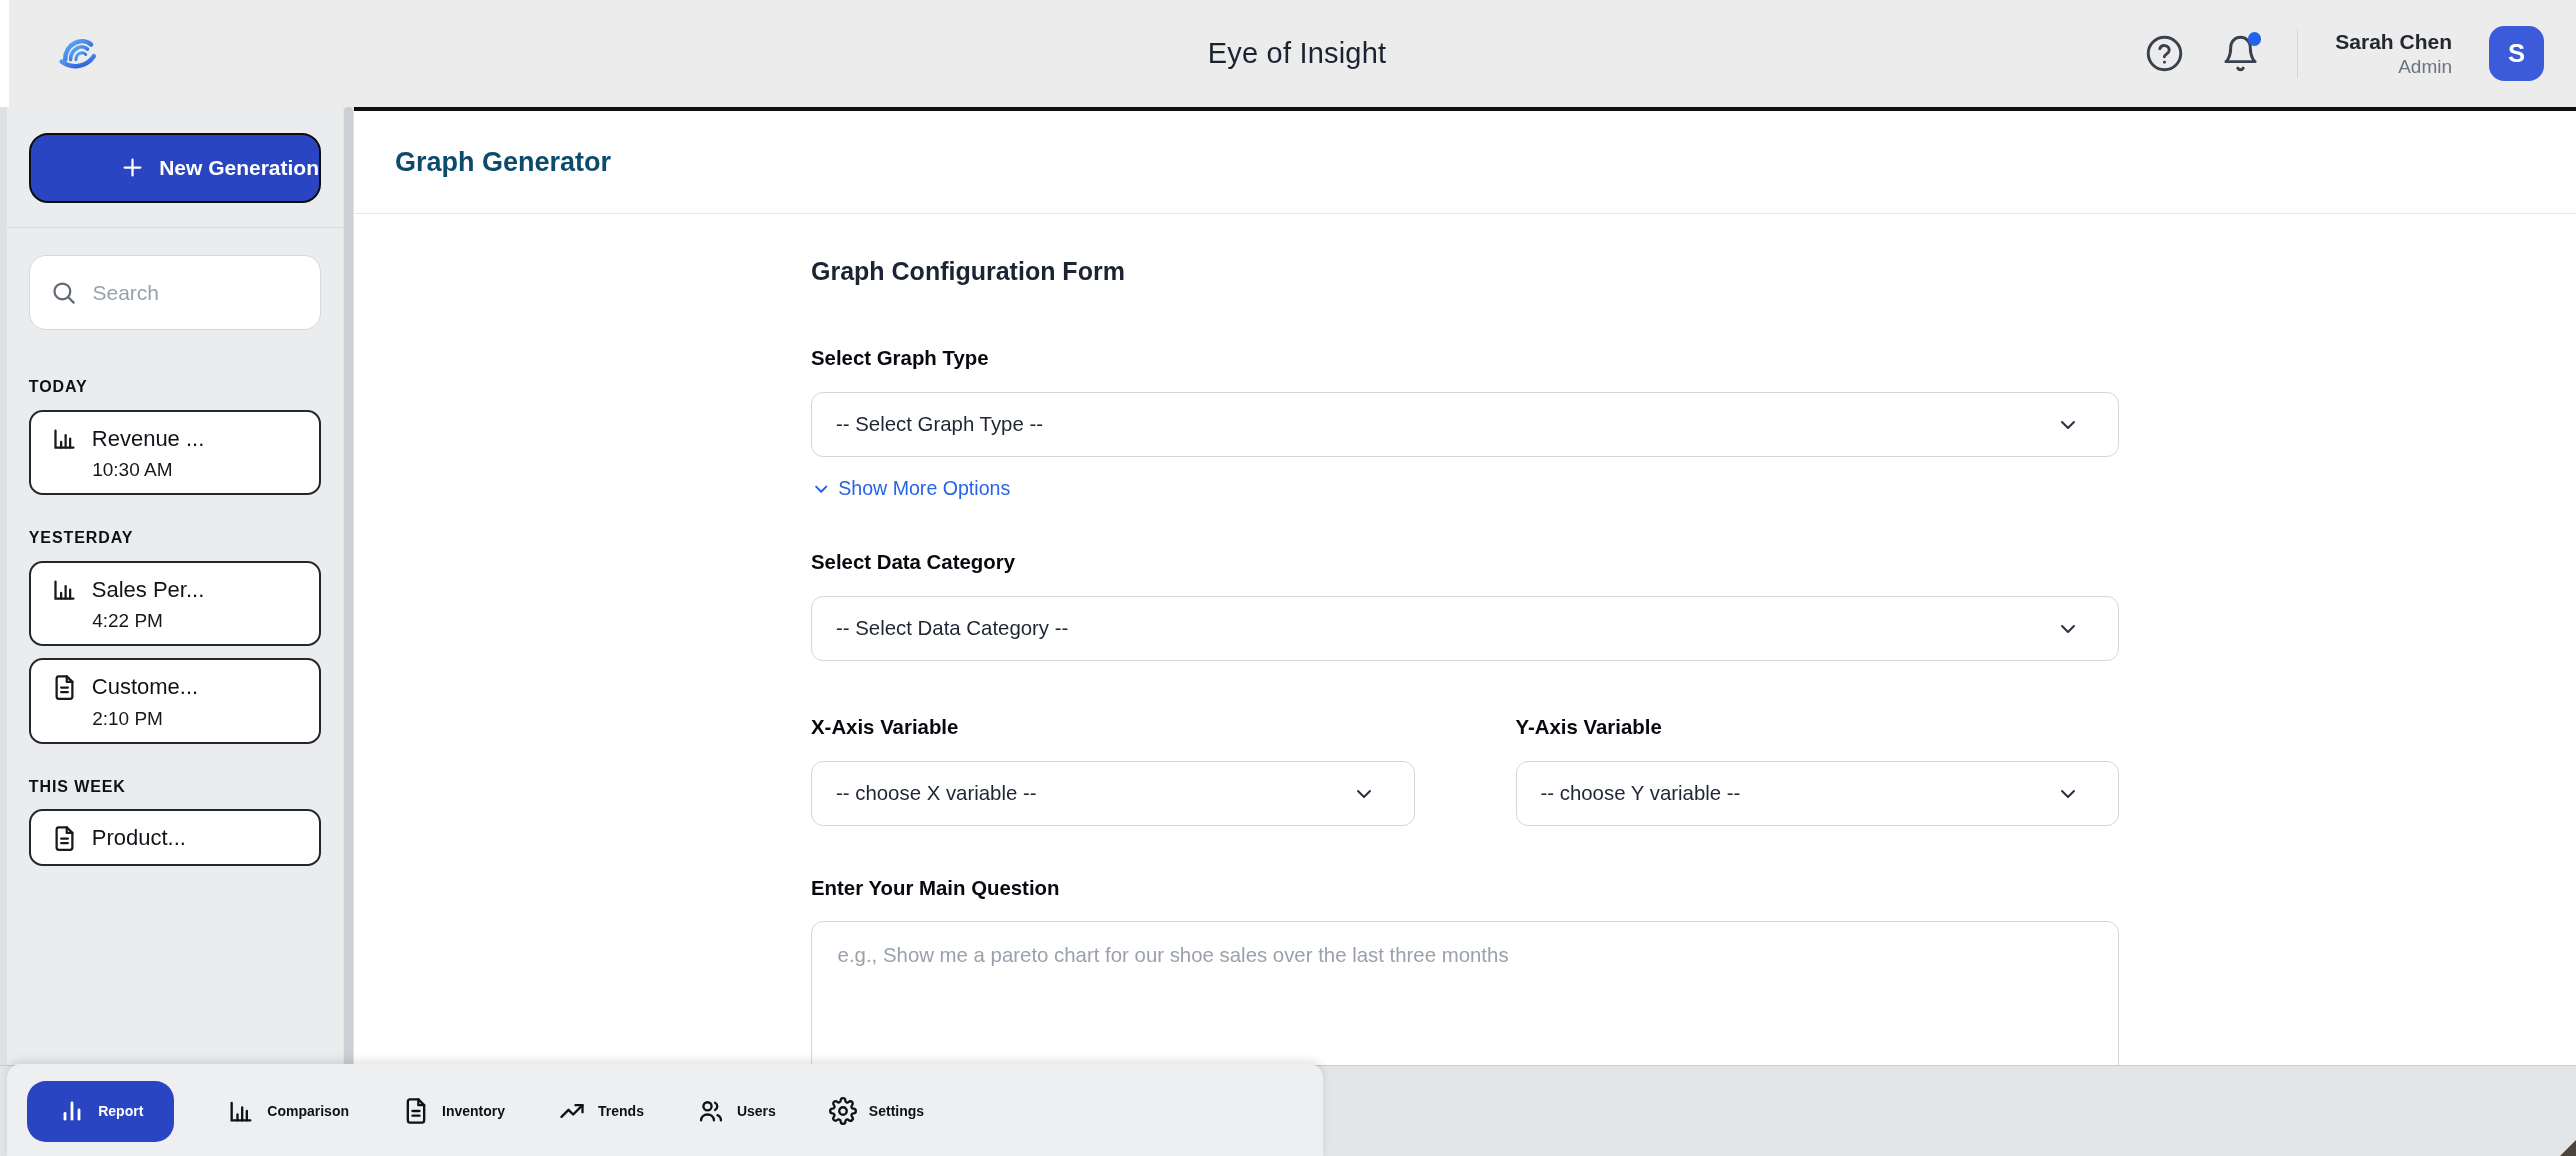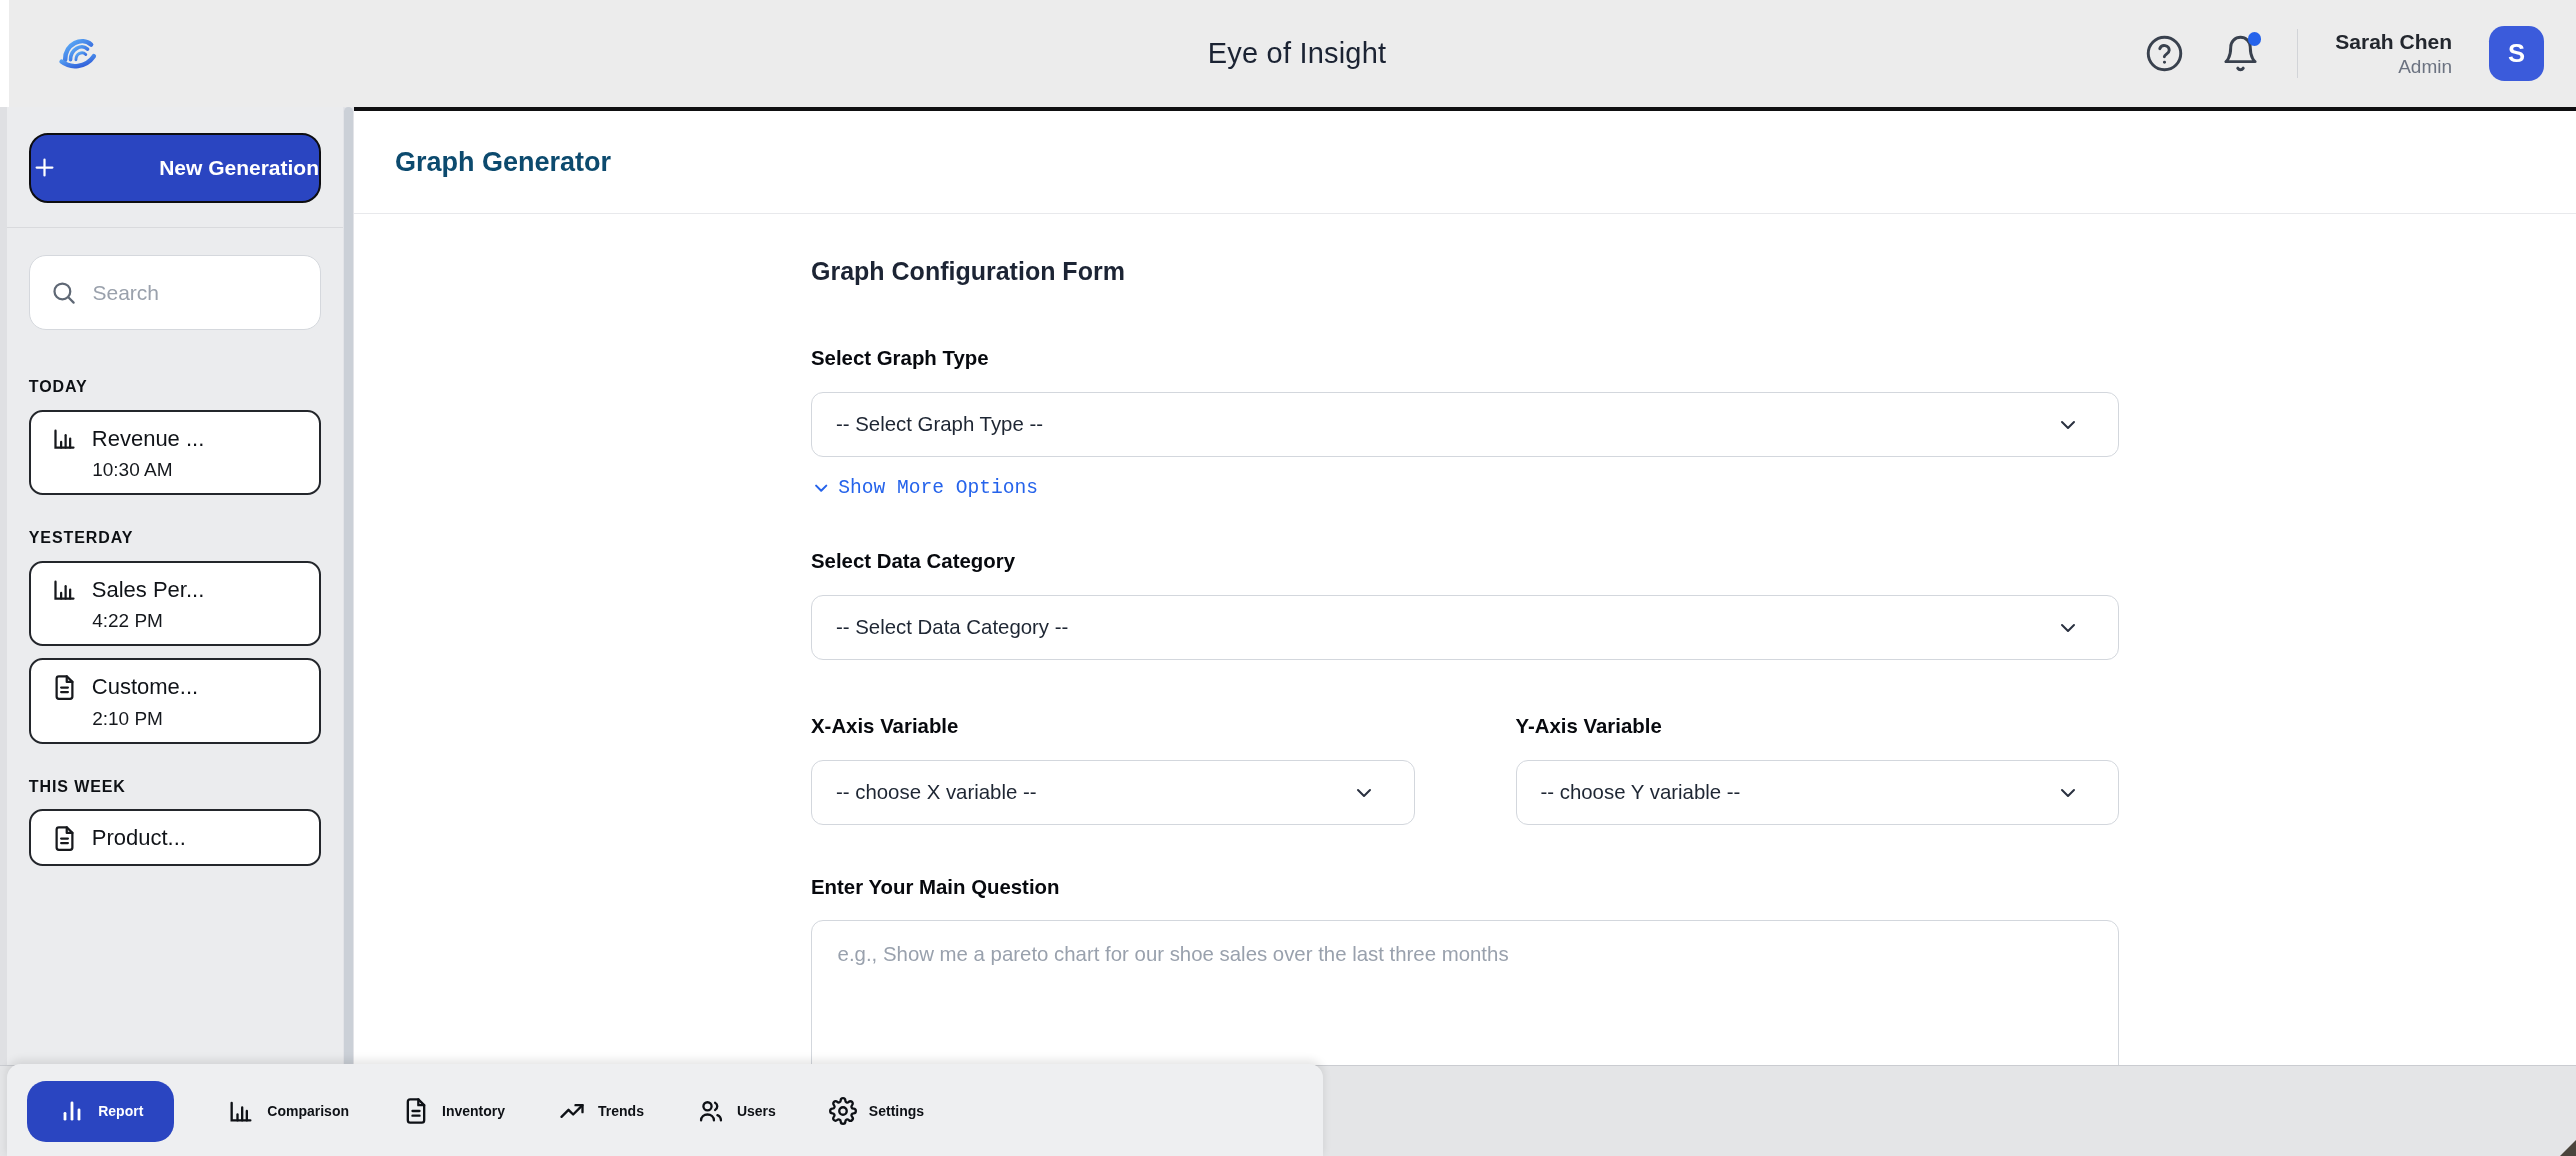--- a/index.html
+++ b/index.html
@@ -26,21 +26,21 @@
   .main-topline { position:absolute; left:354px; right:0; top:107px; height:4.3px; background:#0f0f11; z-index:3; }
 
   
   .sidebar { position:absolute; left:0; top:107px; width:354px; bottom:0; background:#ebecee; overflow:hidden; }
   .sidebar-gutter { position:absolute; left:0; top:0; width:6.8px; bottom:0; background:#dfe0e3; }
   .sidebar-scrollbar { position:absolute; right:0; top:0; width:11px; bottom:0; background:#e3e4e8; }
   .sidebar-scroll-thumb { position:absolute; right:0.9px; top:0; width:9.4px; height:100%; border-radius:5.1px; background:#cbd0d7; }
   .sidebar-content { position:absolute; left:6.8px; right:11px; top:0; bottom:0; padding:25.6px 22px 0 22px; }
 
   .new-gen-btn { width:100%; height:70px; background:#2a45c1; border:2.6px solid #0d0d10; border-radius:19px;
-                 display:flex; align-items:center; justify-content:space-between; gap:13.6px; color:#ffffff; cursor:pointer; }
+                 display:flex; align-items:center; justify-content:flex-end; gap:13.6px; color:#ffffff; cursor:pointer; }
   .new-gen-btn svg { width:27px; height:27px; }
   .new-gen-label { font-size:21px; font-weight:600; }
 
   .sidebar-divider { height:1.7px; background:#d9dadd; margin:24px -22px 0 -22px; }
 
   .search-box { margin-top:27px; height:75px; background:#ffffff; border:1.7px solid #d5d8dd; border-radius:17px;
                 display:flex; align-items:center; padding:0 20.4px; gap:15.3px; }
   .search-box svg { width:27px; height:27px; color:#5f6875; flex:0 0 auto; }
   .search-input { border:none; outline:none; flex:1; font-size:21px; color:#2a313c; font-family:"Liberation Sans",sans-serif; background:transparent; }
   .search-input::placeholder { color:#9aa1ac; }
@@ -62,21 +62,21 @@
 
   .form-wrap { position:absolute; left:457px; top:0; width:1308px; }
   .form-heading { margin-top:145px; font-size:25px; font-weight:600; color:#1c2434; }
   .field-label { margin-top:61px; font-size:20.4px; font-weight:700; color:#07090e; }
   .field-label.mid { margin-top:51px; }
   .select { margin-top:22px; height:65px; background:#ffffff; border:1.7px solid #d3d7dd; border-radius:12px;
             display:flex; align-items:center; justify-content:space-between; padding:0 38px 0 24px; cursor:pointer; }
   .select-value { font-size:20.4px; color:#1e2633; }
   .select svg { width:24px; height:24px; color:#2a3140; flex:0 0 auto; }
 
-  .show-more { margin-top:20.4px; display:flex; align-items:center; gap:6.8px; color:#2563eb; cursor:pointer; width:fit-content;font-family:Liberation Mono, monospace; }
+  .show-more { margin-top:20.4px; display:flex; align-items:center; gap:6.8px; color:#2563eb; cursor:pointer; width:fit-content; }
   .show-more svg { width:20.4px; height:20.4px; }
   .show-more-label { font-size:19.6px; font-weight:500; }
 
   .xy-row { display:flex; gap:101px; margin-top:55px; }
   .xy-col { width:639px; }
   .xy-col .field-label { margin-top:0; }
   .xy-col .select { margin-top:22px; }
 
   .question-area { margin-top:20.4px; width:100%; height:281px; border:1.7px solid #d3d7dd; border-radius:12px;
                    padding:22px 25.6px; font-size:20.4px; font-family:"Liberation Sans",sans-serif; color:#1e2633; resize:none; outline:none; display:block; }

